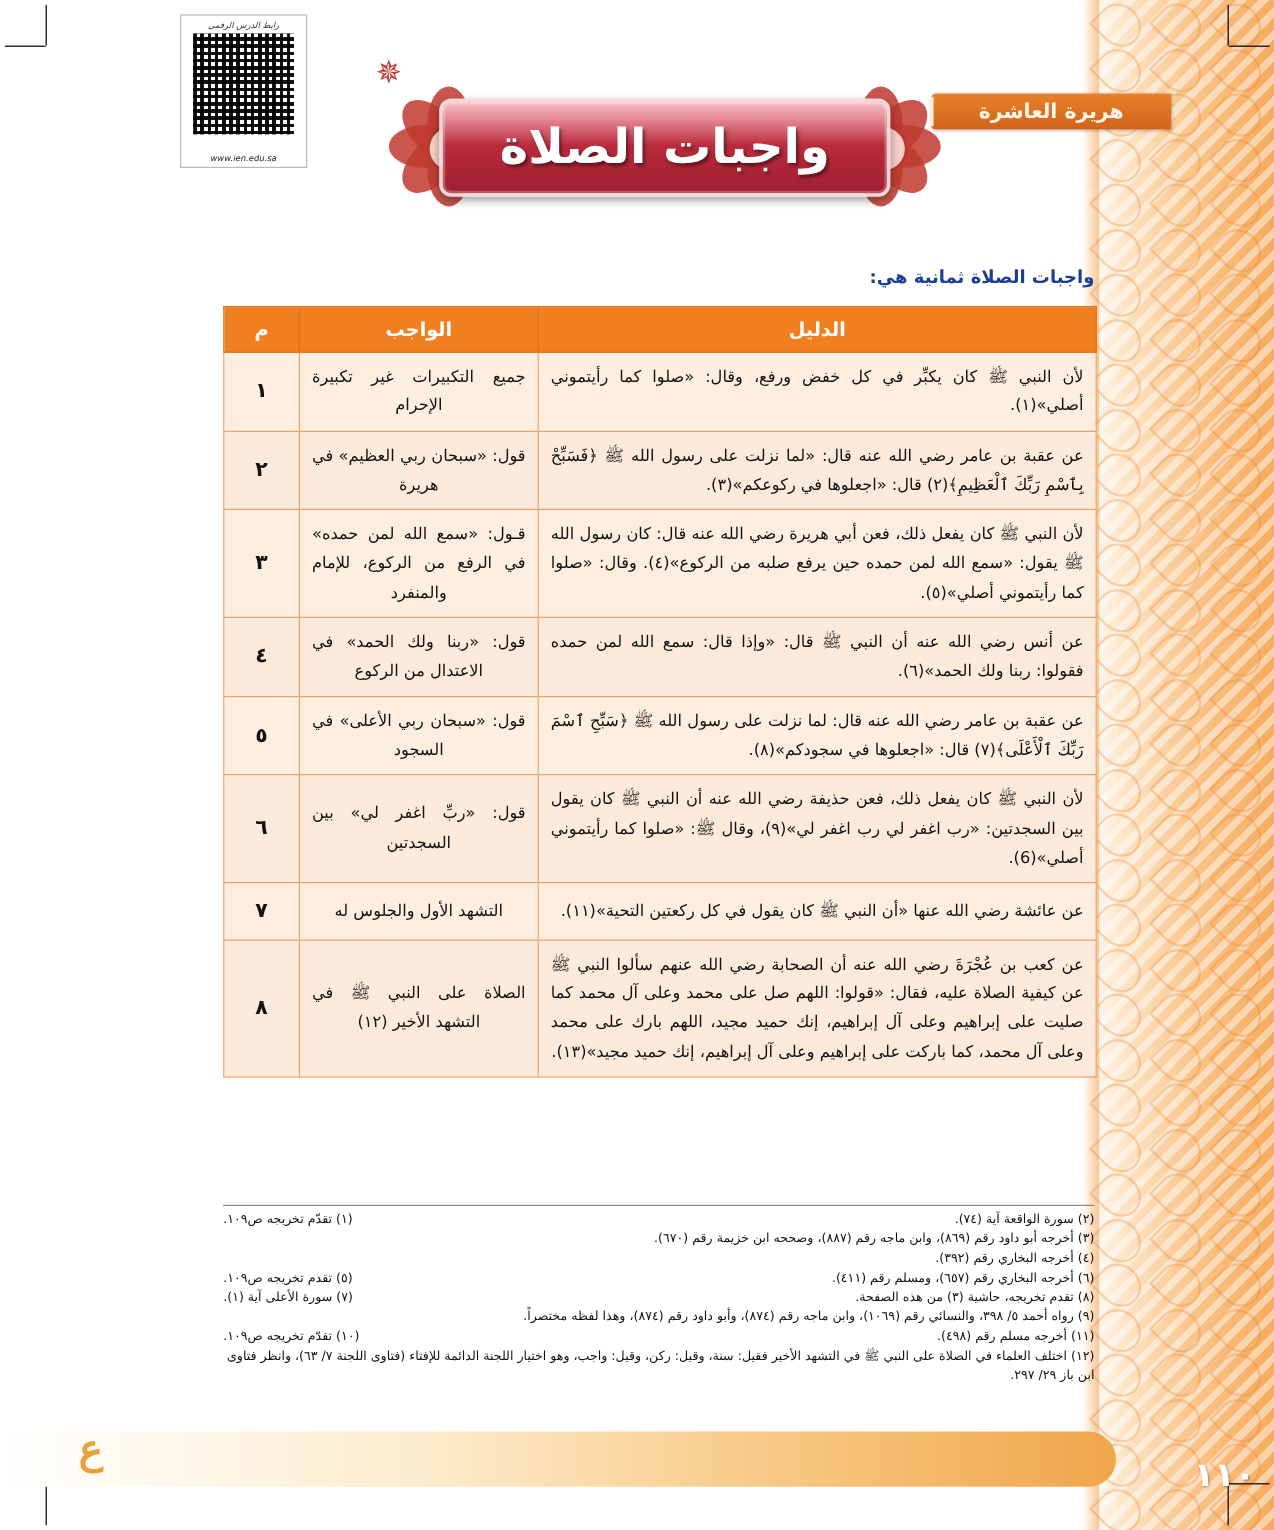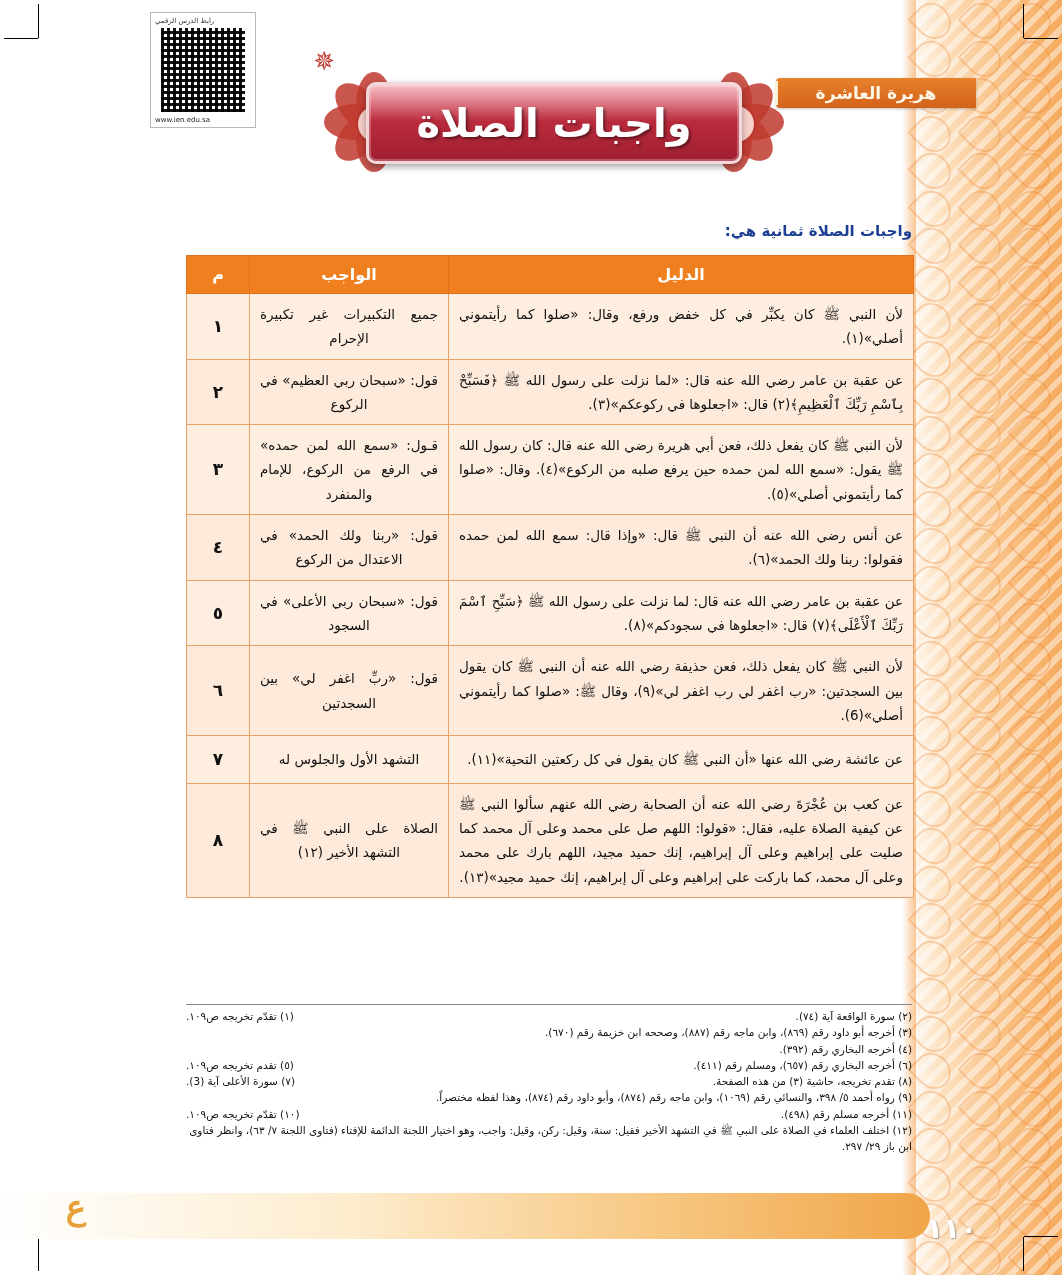--- a/index.html
+++ b/index.html
@@ -165,41 +165,42 @@
 
   
   .qr-box {
     position: absolute;
     top: 12px;
     left: 150px;
     width: 96px;
     background: #ffffff;
     border: 1px solid #b9b9b9;
     padding: 4px 4px 3px;
-    text-align: left;
+    text-align: center;
+    font-style: italic;
   }
   .qr-label {
     font-size: 7px;
     color: #333;
     margin-bottom: 3px;
   }
   .qr-code {
     width: 84px;
     height: 84px;
     margin: 0 auto;
     background-color: #fff;
     background-image:
       repeating-linear-gradient(90deg, #111 0 3px, #fff 3px 6px),
       repeating-linear-gradient(0deg, #111 0 3px, #fff 3px 6px);
     background-blend-mode: multiply;
   }
   .qr-url {
     font-size: 7px;
     color: #222;
-    margin-top: 4px;
+    margin-top: 16px;
     direction: ltr;
   }
 
   
   .intro {
     position: absolute;
     top: 222px;
     right: 150px;
     font-size: 15px;
     color: #1c3f94;
@@ -283,21 +284,21 @@
     width: 930px;
     height: 46px;
     background: linear-gradient(to right, #ffffff 0%, #fdeccd 38%, #f7c67f 72%, #f0a549 100%);
     border-radius: 0 24px 24px 0;
   }
   .page-num {
     position: absolute;
     bottom: 30px;
     right: 16px;
     width: 120px;
-    text-align: left;
+    text-align: right;
     font-size: 28px;
     font-weight: bold;
     color: #ffffff;
     text-shadow: 1px 1px 2px rgba(0,0,0,.35);
   }
   .logo-e {
     position: absolute;
     left: 52px;
     bottom: 44px;
     width: 34px;
@@ -484,21 +485,21 @@
       </tr>
     </thead>
     <tbody id="tbody">
         <tr class="row">
           <td class="dalil">لأن النبي ﷺ كان يكبِّر في كل خفض ورفع، وقال: «صلوا كما رأيتموني أصلي»(١).</td>
           <td class="wajib">جميع التكبيرات غير تكبيرة الإحرام</td>
           <td class="num">١</td>
         </tr>
         <tr class="row alt">
           <td class="dalil">عن عقبة بن عامر رضي الله عنه قال: «لما نزلت على رسول الله ﷺ ﴿فَسَبِّحْ بِٱسْمِ رَبِّكَ ٱلْعَظِيمِ﴾(٢) قال: «اجعلوها في ركوعكم»(٣).</td>
-          <td class="wajib">قول: «سبحان ربي العظيم» في الركوع</td>
+          <td class="wajib">قول: «سبحان ربي العظيم» في هريرة</td>
           <td class="num">٢</td>
         </tr>
         <tr class="row">
           <td class="dalil">لأن النبي ﷺ كان يفعل ذلك، فعن أبي هريرة رضي الله عنه قال: كان رسول الله ﷺ يقول: «سمع الله لمن حمده حين يرفع صلبه من الركوع»(٤). وقال: «صلوا كما رأيتموني أصلي»(٥).</td>
           <td class="wajib">قـول: «سمع الله لمن حمده» في الرفع من الركوع، للإمام والمنفرد</td>
           <td class="num">٣</td>
         </tr>
         <tr class="row alt">
           <td class="dalil">عن أنس رضي الله عنه أن النبي ﷺ قال: «وإذا قال: سمع الله لمن حمده فقولوا: ربنا ولك الحمد»(٦).</td>
           <td class="wajib">قول: «ربنا ولك الحمد» في الاعتدال من الركوع</td>
@@ -534,21 +535,21 @@
         <span>(١) تقدّم تخريجه ص١٠٩.</span>
       </div>
       <div class="full">(٣) أخرجه أبو داود رقم (٨٦٩)، وابن ماجه رقم (٨٨٧)، وصححه ابن خزيمة رقم (٦٧٠).</div>
       <div class="full">(٤) أخرجه البخاري رقم (٣٩٢).</div>
       <div class="r">
         <span>(٦) أخرجه البخاري رقم (٦٥٧)، ومسلم رقم (٤١١).</span>
         <span>(٥) تقدم تخريجه ص١٠٩.</span>
       </div>
       <div class="r">
         <span>(٨) تقدم تخريجه، حاشية (٣) من هذه الصفحة.</span>
-        <span>(٧) سورة الأعلى آية (3).</span>
+        <span>(٧) سورة الأعلى آية (١).</span>
       </div>
       <div class="full">(٩) رواه أحمد ٥/ ٣٩٨، والنسائي رقم (١٠٦٩)، وابن ماجه رقم (٨٧٤)، وأبو داود رقم (٨٧٤)، وهذا لفظه مختصراً.</div>
       <div class="r">
         <span>(١١) أخرجه مسلم رقم (٤٩٨).</span>
         <span>(١٠) تقدّم تخريجه ص١٠٩.</span>
       </div>
       <div class="full">(١٢) اختلف العلماء في الصلاة على النبي ﷺ في التشهد الأخير فقيل: سنة، وقيل: ركن، وقيل: واجب، وهو اختيار اللجنة الدائمة للإفتاء (فتاوى اللجنة ٧/ ٦٣)، وانظر فتاوى ابن باز ٢٩/ ٢٩٧.</div>
     </div>
 
   <div class="bottom-bar"></div>

